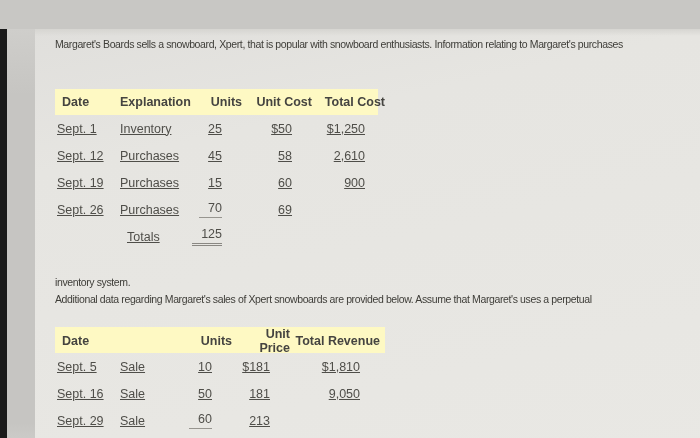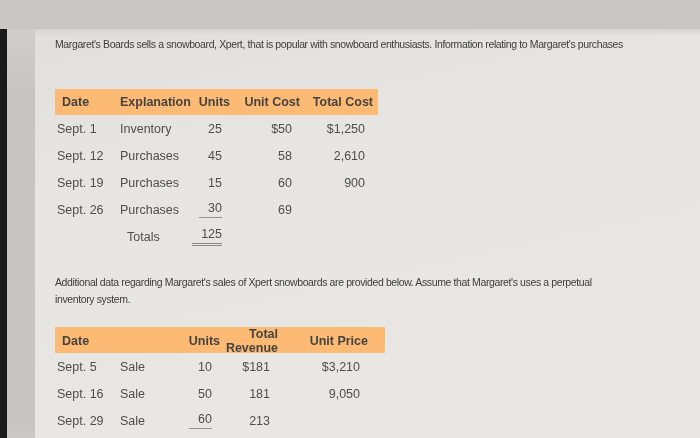--- a/index.html
+++ b/index.html
@@ -29,34 +29,34 @@
   }
   #intro { top:7px; }
   #additional { top:245px; }
 
   .table { position:absolute; left:55px; color:#4f4e49; font-size:12.5px; z-index:2; }
   .t1 { top:60px;  width:323px; }
   .t2 { top:298px; width:330px; }
 
   .thead {
     display:grid; height:26px; align-items:center;
-    background:#fdba74; color:#454440; font-weight:bold;
+    background:#fef9c3; color:#454440; font-weight:bold;
   }
   .t1 .thead { padding-right:13px; }
   .t2 .thead { padding-right:25px; }
   .t1 .thead, .t1 .trow { grid-template-columns:65px 65px 37px 70px 73px; }
   .t2 .thead, .t2 .trow { grid-template-columns:65px 60px 32px 58px 90px; }
   .t1 .trow, .t2 .trow { padding-right:0; }
 
-  .trow { display:grid; height:27px; align-items:center; }
+  .trow { display:grid; height:27px; align-items:center;text-decoration:underline; }
   .l { text-align:left; }
   .r { text-align:right; }
   .date { padding-left:2px; }
   .thead .date { padding-left:7px; }
-  .thead .hr { position:relative; left:8px; }
+  .thead .hr { position:relative; left:20px; }
   .totlabel { padding-left:7px; }
 
   .u  { display:inline-block; border-bottom:1.5px solid #97958f; padding:0 0 2px 9px; }
   .uu { display:inline-block; border-bottom:3px double #8a8883;  padding:0 0 2px 9px; }
   .w  { padding-left:13px; }
 </style>
 </head>
 <body>
 
 <div class="screen">
@@ -94,50 +94,50 @@
     <div class="trow">
       <div class="l date">Sept. 19</div>
       <div class="l">Purchases</div>
       <div class="r">15</div>
       <div class="r">60</div>
       <div class="r">900</div>
     </div>
     <div class="trow">
       <div class="l date">Sept. 26</div>
       <div class="l">Purchases</div>
-      <div class="r"><span class="u">30</span></div>
+      <div class="r"><span class="u">70</span></div>
       <div class="r">69</div>
     </div>
     <div class="trow">
       <div class="l date"></div>
       <div class="l totlabel">Totals</div>
       <div class="r"><span class="uu">125</span></div>
       <div class="r"></div>
     </div>
   </div>
 
   <div class="para" id="additional">
+    <div>inventory system.</div>
     <div>Additional data regarding Margaret's sales of Xpert snowboards are provided below. Assume that Margaret's uses a perpetual</div>
-    <div>inventory system.</div>
   </div>
 
   <div class="table t2">
     <div class="thead">
       <div class="l date">Date</div>
       <div class="l"></div>
       <div class="r"><span class="hr">Units</span></div>
+      <div class="r"><span class="hr">Unit Price</span></div>
       <div class="r"><span class="hr">Total Revenue</span></div>
-      <div class="r"><span class="hr">Unit Price</span></div>
     </div>
     <div class="trow">
       <div class="l date">Sept. 5</div>
       <div class="l">Sale</div>
       <div class="r">10</div>
       <div class="r">$181</div>
-      <div class="r">$3,210</div>
+      <div class="r">$1,810</div>
     </div>
     <div class="trow">
       <div class="l date">Sept. 16</div>
       <div class="l">Sale</div>
       <div class="r">50</div>
       <div class="r">181</div>
       <div class="r">9,050</div>
     </div>
     <div class="trow">
       <div class="l date">Sept. 29</div>

